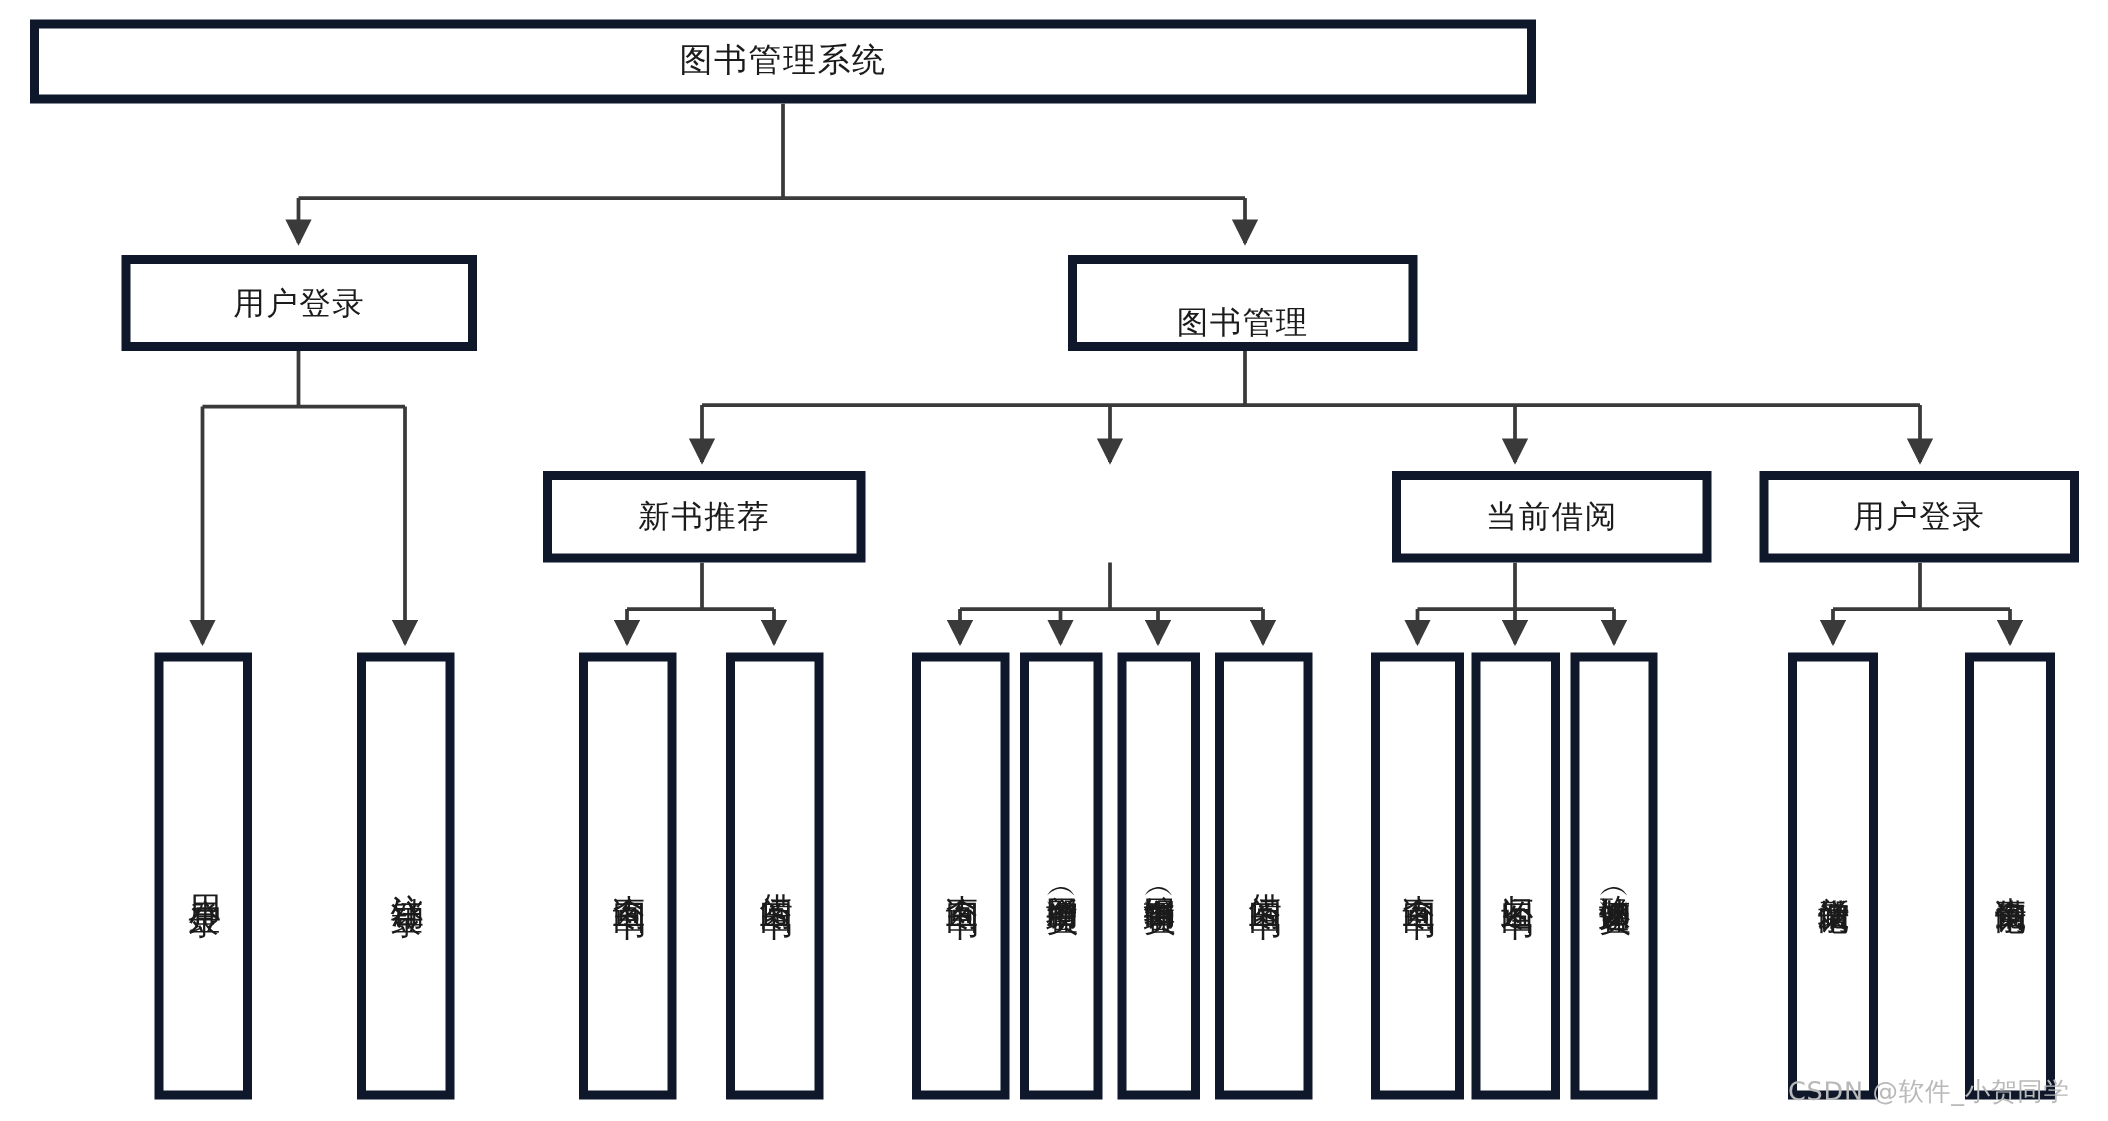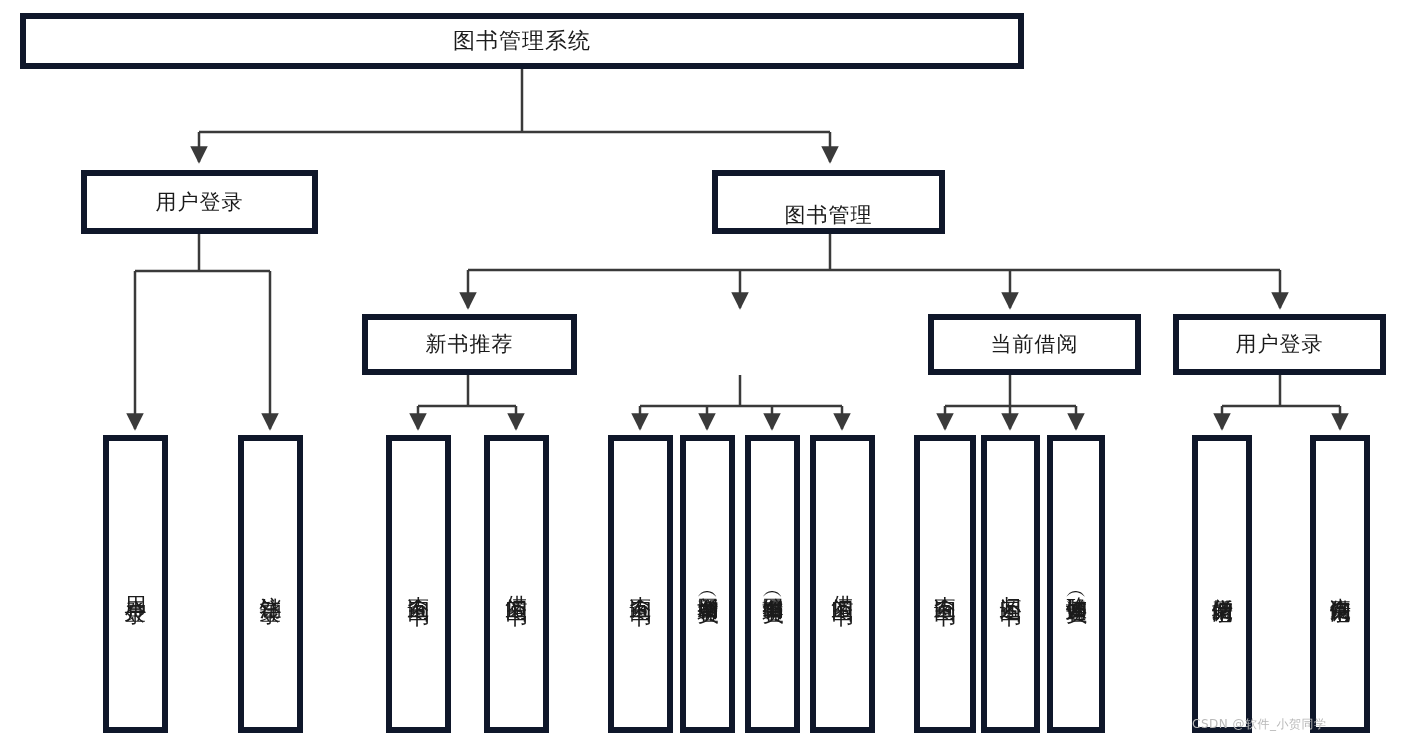--- a/index.html
+++ b/index.html
@@ -64,21 +64,21 @@
     letter-spacing: 3px;
     white-space: nowrap;
     max-height: 100%;
   }
   .node.vert.narrow .lbl {
     font-size: 21px;
     letter-spacing: 1px;
   }
   .watermark {
     position: absolute;
-    font-size: 12px;
+    font-size: 17px;
     color: #b9b9b9;
     white-space: nowrap;
     letter-spacing: 0.5px;
     font-family: "DejaVu Sans", "Liberation Sans", sans-serif;
     text-align: center;
   }
 </style>
 </head>
 <body>
 

